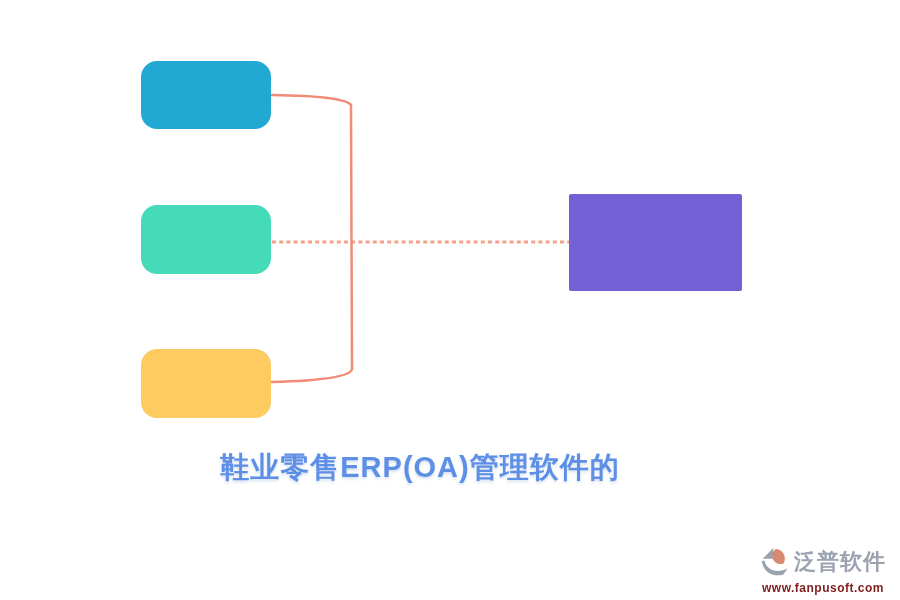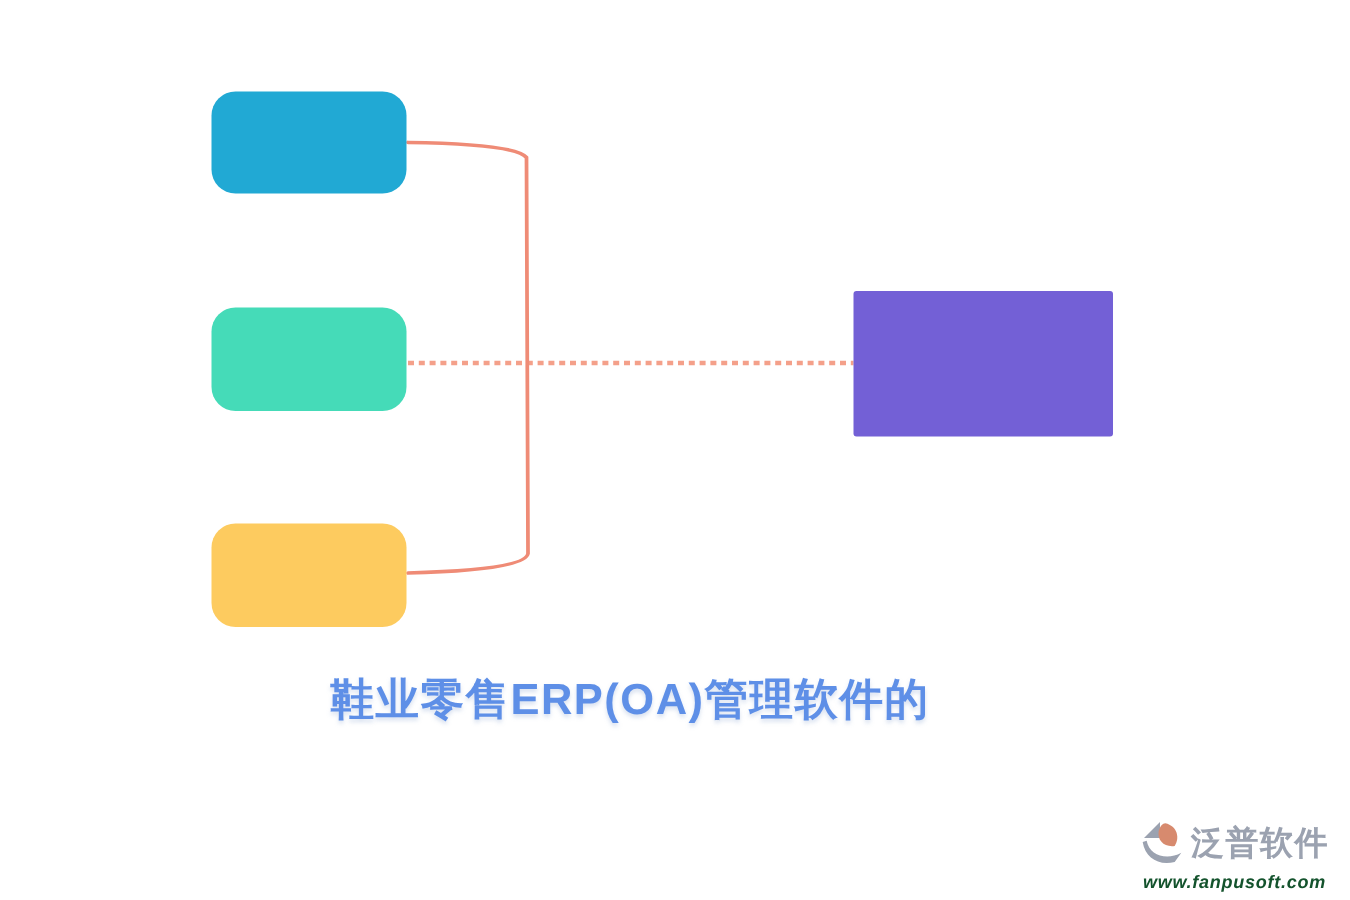--- a/index.html
+++ b/index.html
@@ -103,16 +103,16 @@
 
   <div class="watermark">
     <div class="brand-row">
       <svg class="brand-logo" viewBox="0 0 36 38">
         <path d="M 15 1 L 15 13 L 3 13 Z" fill="#9BA2B0"></path>
         <path d="M 19 2 C 28 4 30 13 26 19 C 18 20 13 15 14 8 C 15 4 17 2 19 2 Z" fill="#D78A6E"></path>
         <path d="M 2 16 C 4 28 14 34 26 31 L 31 24 C 20 30 7 26 5 15 Z" fill="#9BA2B0"></path>
       </svg>
       <span class="brand-name" style="color: rgb(155, 162, 176);">泛普软件</span>
     </div>
-    <div class="brand-url" style="color: #14532d; font-style: italic;">www.fanpusoft.com</div>
+    <div class="brand-url" style="color: #7f1d1d;">www.fanpusoft.com</div>
   </div>
 
 </div>
 
 </body></html>

